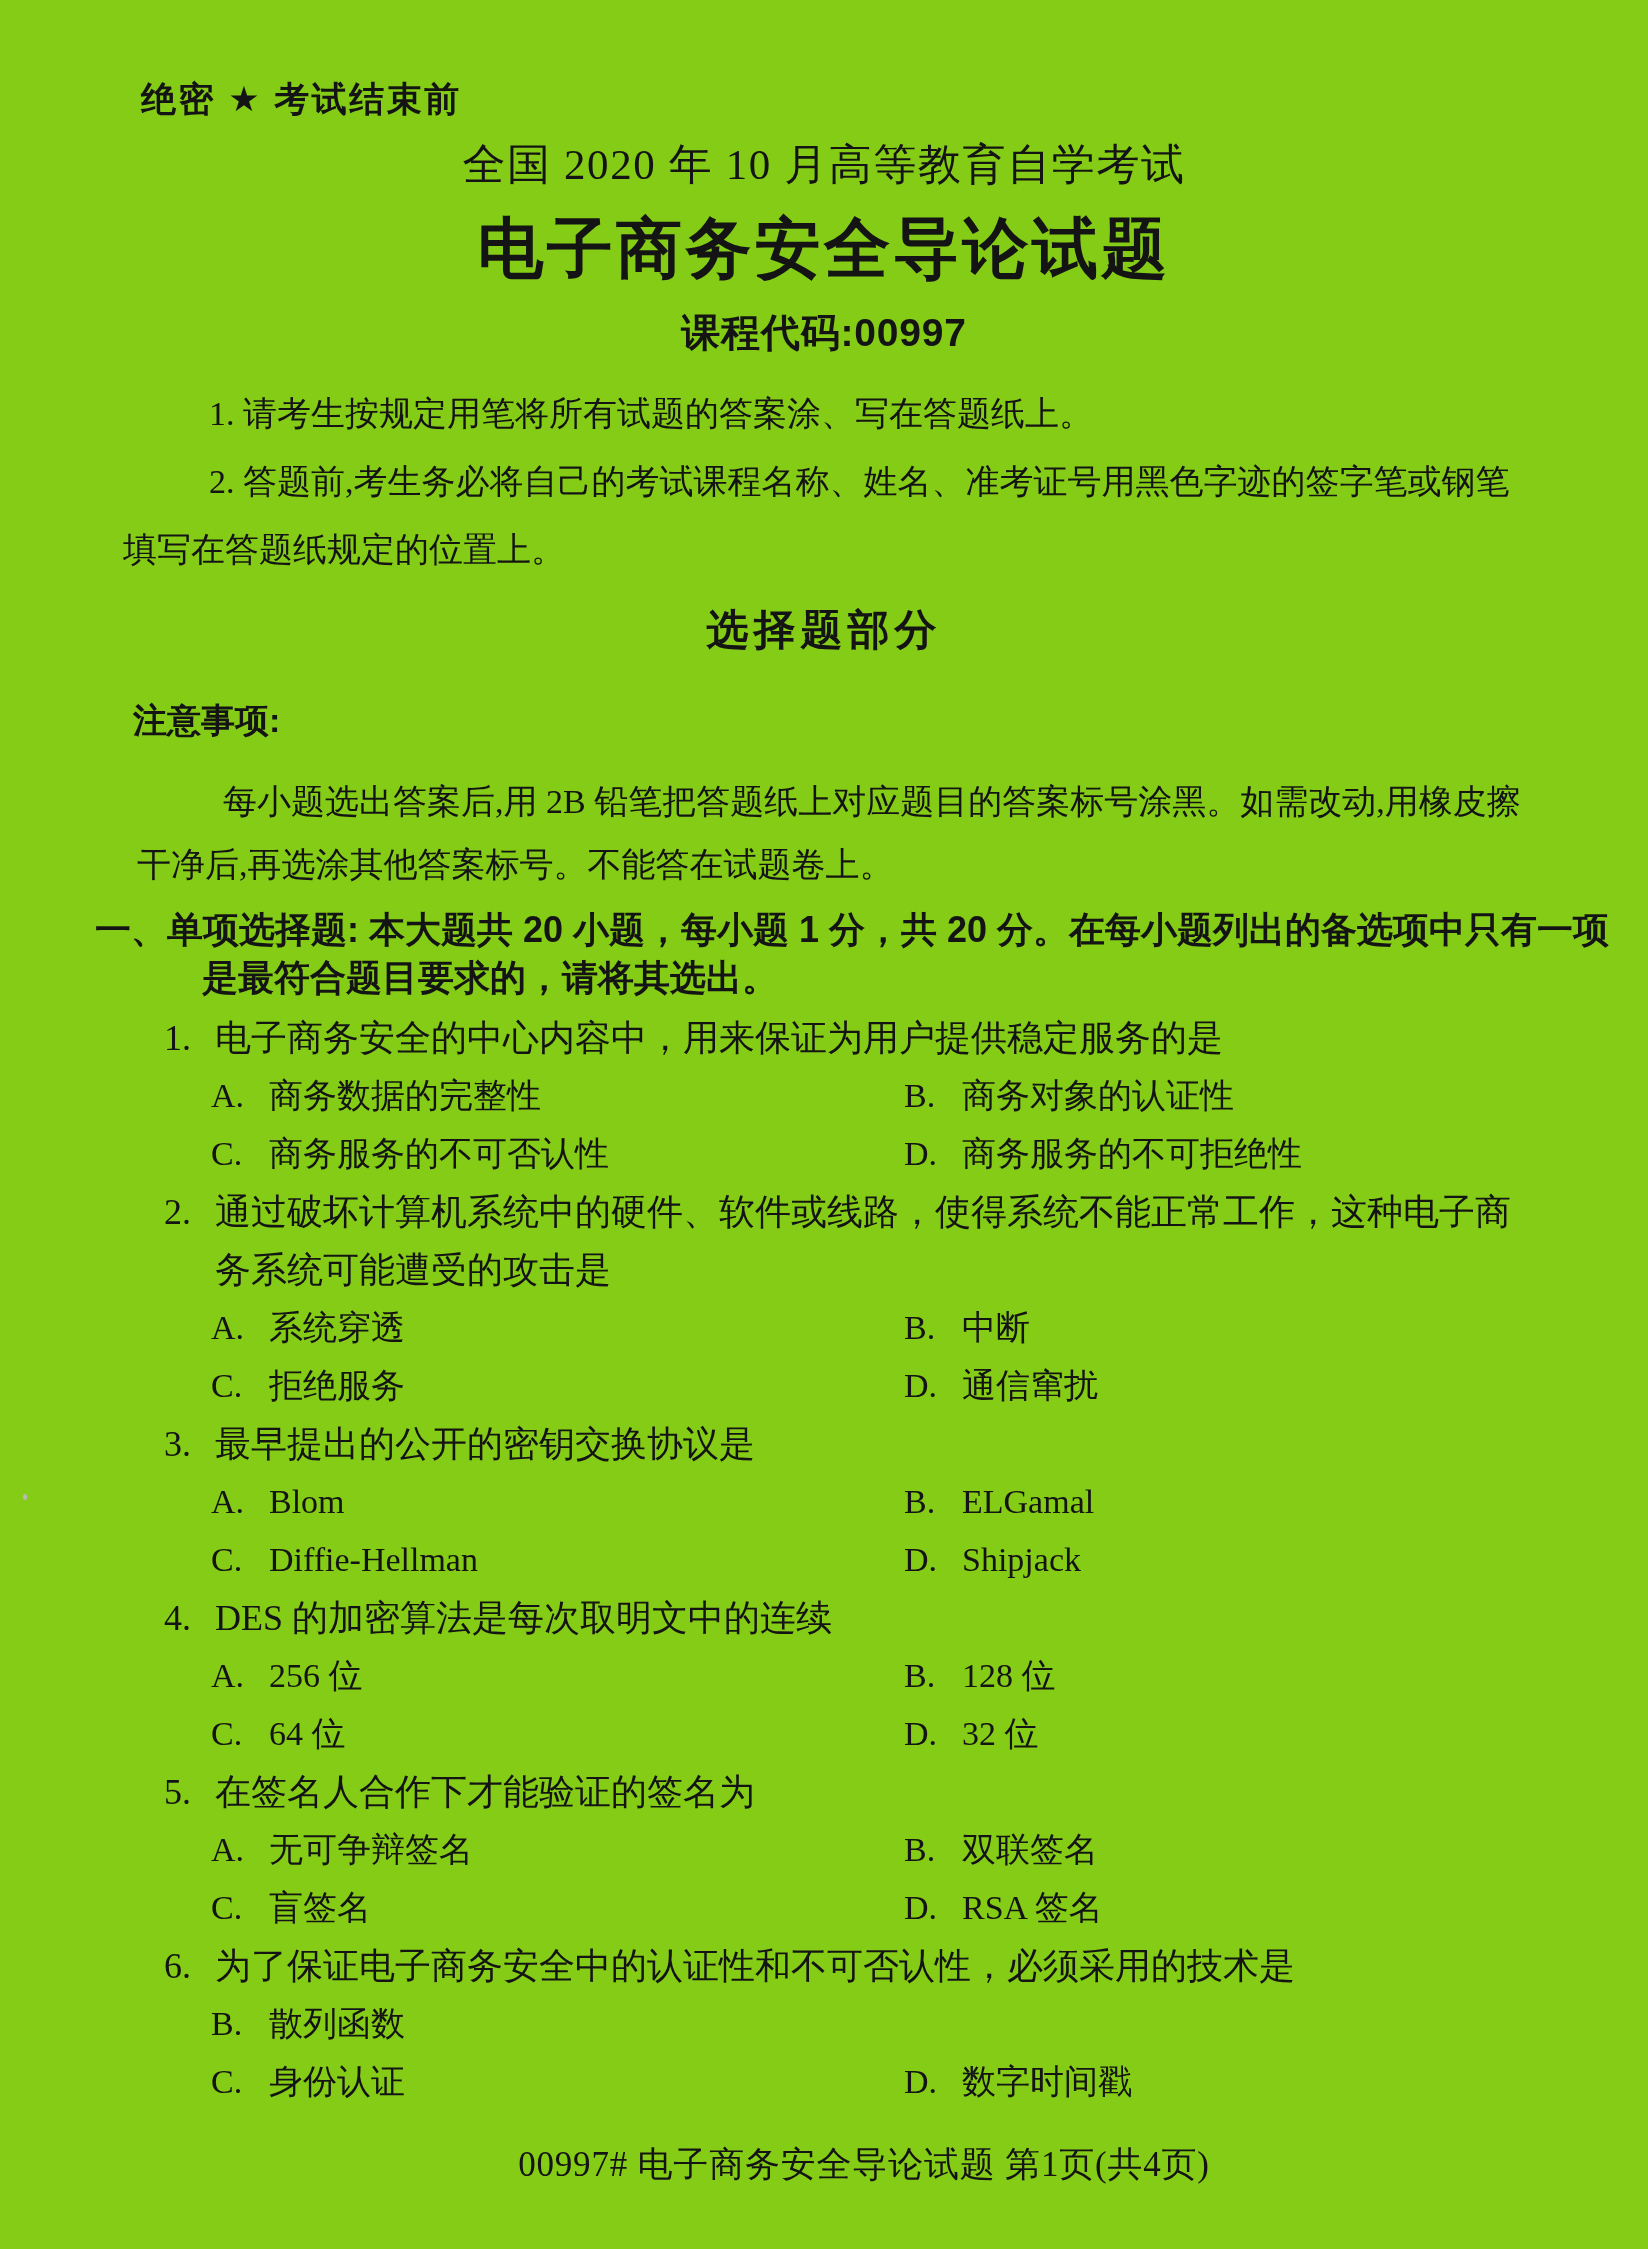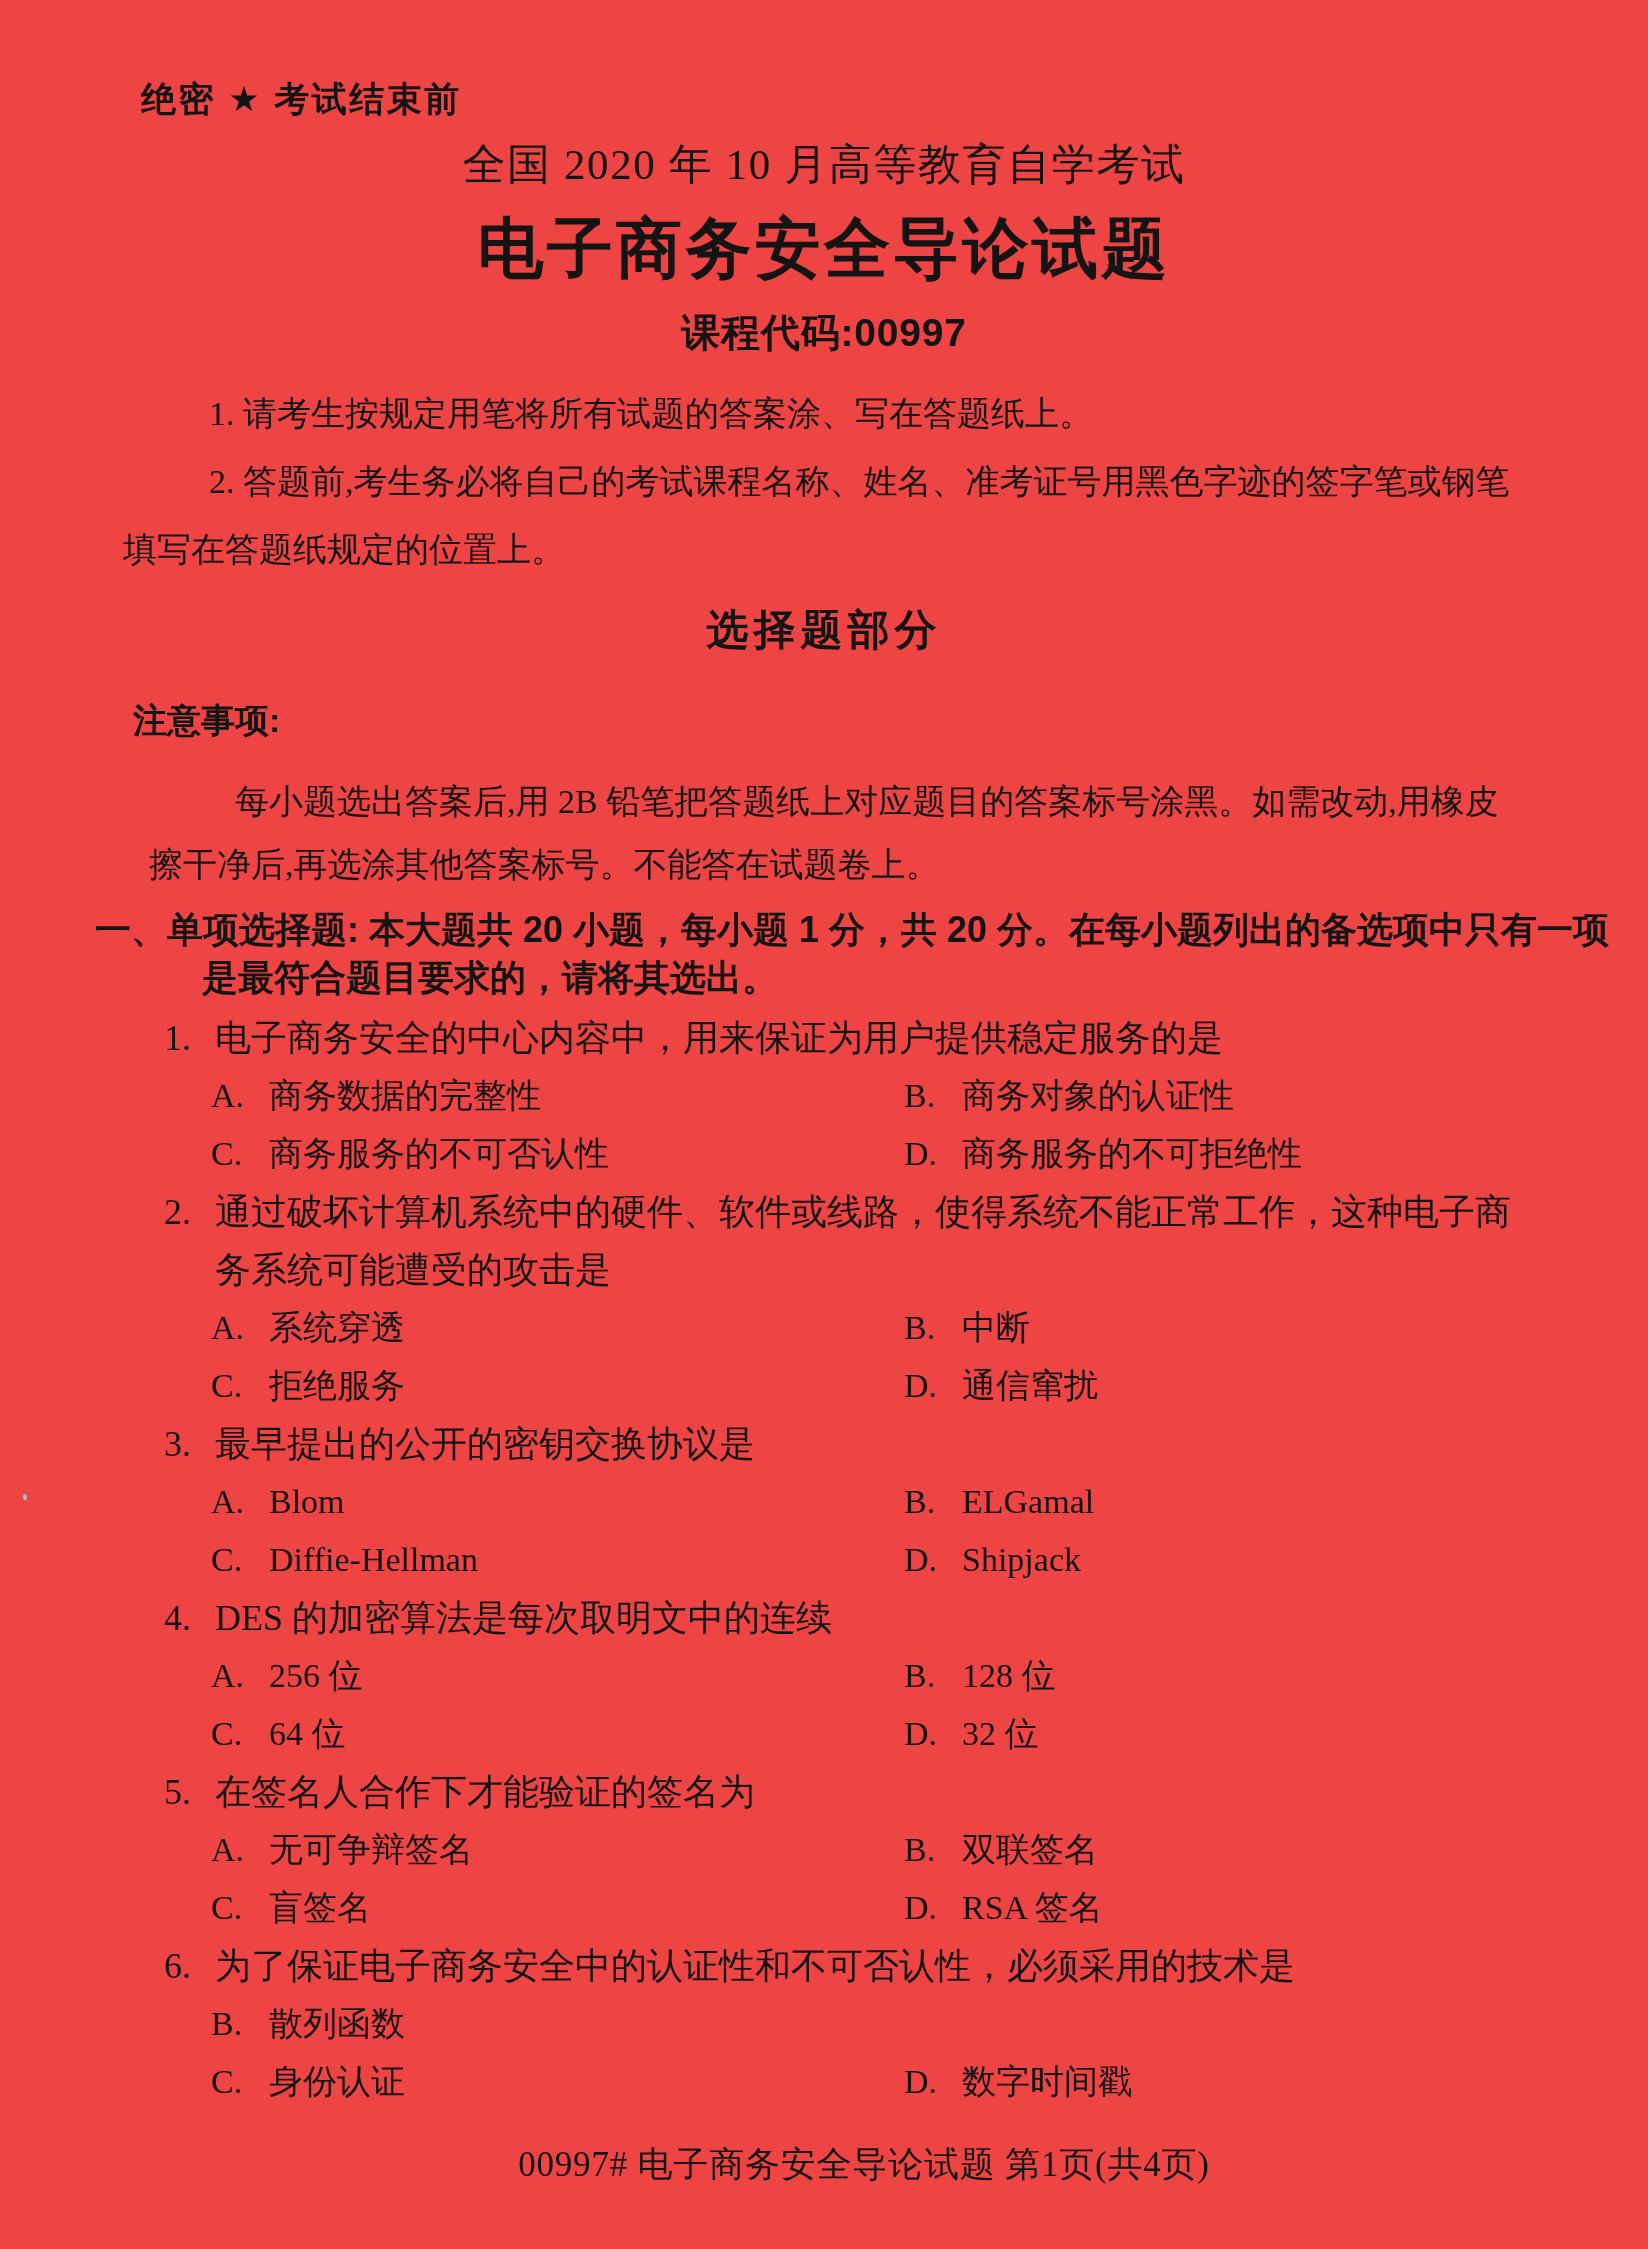--- a/index.html
+++ b/index.html
@@ -1,21 +1,21 @@
 <!DOCTYPE html>
 <html lang="zh" style="font-size:13px"><head>
 <meta charset="utf-8">
 <style>
   html, body { margin: 0; padding: 0; background: #e8e8e8; }
   .page {
     position: relative;
     width: 1648px;
     height: 2250px;
     margin: 0 auto;
-    background: #ef4444;
+    background: #84cc16;
     color: #141414;
     font-family: "Liberation Serif", "DejaVu Serif", serif;
     font-size: 34px;
     overflow: hidden;
   }
 
   .security-notice {
     position: absolute; left: 141px; top: 76px;
     font-family: "Liberation Sans", "DejaVu Sans", sans-serif;
     font-weight: 700; font-size: 35px; letter-spacing: 2.5px;
@@ -50,21 +50,21 @@
     text-align: center;
     font-family: "Liberation Sans", "DejaVu Sans", sans-serif;
     font-weight: 700; font-size: 42px; letter-spacing: 5px;
   }
 
   .notes { position: absolute; top: 698px; left: 133px; width: 1407px; }
   .notes-title {
     font-family: "Liberation Sans", "DejaVu Sans", sans-serif;
     font-weight: 700; font-size: 34px; margin: 0 0 26px 0;
   }
-  .notes-body { margin: 16px; text-indent: 86px; line-height: 63px; font-size: 34px; }
+  .notes-body { margin: 4px; text-indent: 86px; line-height: 63px; font-size: 34px; }
 
   .part-header {
     position: absolute; top: 906px; left: 95px; width: 1430px;
     padding-left: 107px; text-indent: -107px;
     font-family: "Liberation Sans", "DejaVu Sans", sans-serif;
     font-weight: 700; font-size: 36px; line-height: 48px;
     margin: 0;
   }
 
   .questions { position: absolute; top: 1009px; left: 0; width: 1648px; }

